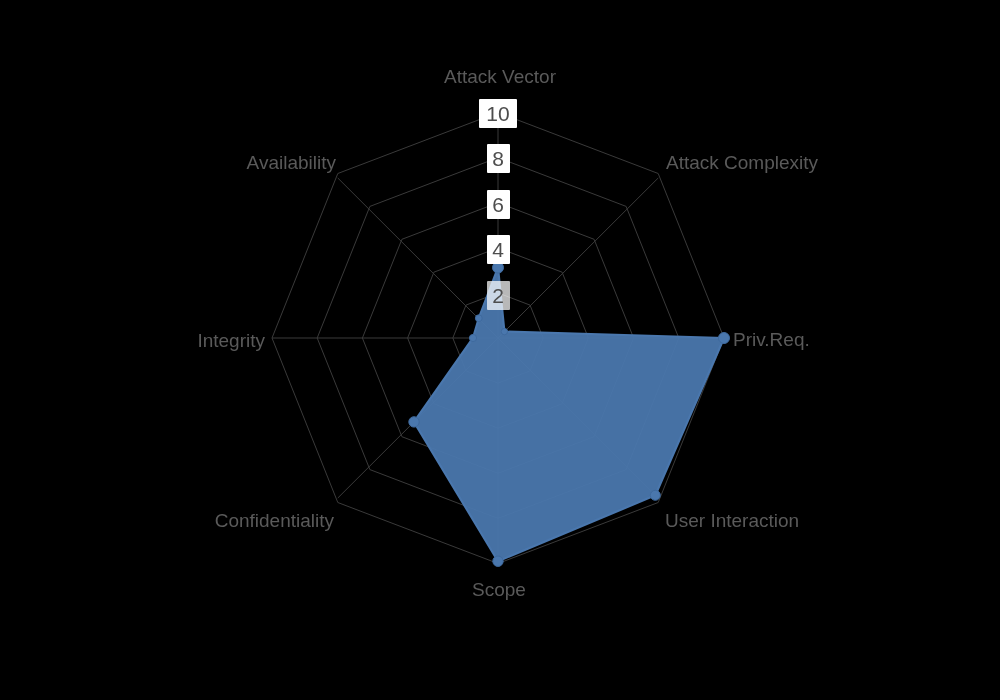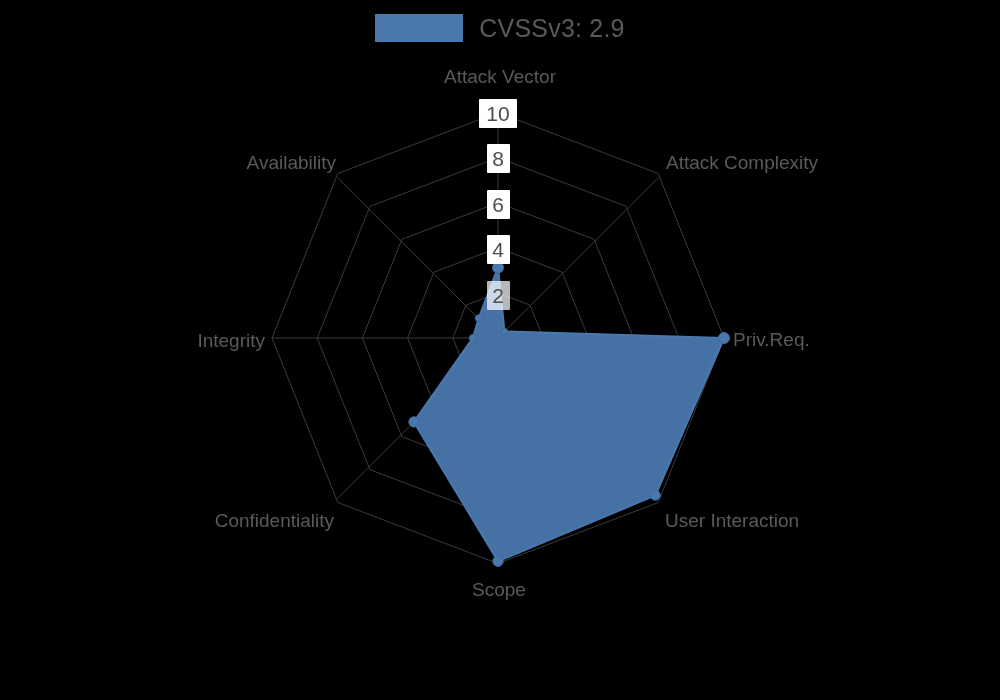--- a/index.html
+++ b/index.html
@@ -89,24 +89,20 @@
     fill: #4a77ad;
     stroke: #3f6a9e;
     stroke-width: 1;
   }
 </style>
 </head>
 <body>
 
 <div id="stage">
 
-  <div id="legend">
-    <span id="legend-swatch"></span>
-    <span id="legend-label">CVSSv3: 2.9</span>
-  </div>
 
   <svg id="chart-svg" viewBox="0 0 1000 700" xmlns="http://www.w3.org/2000/svg">
 
     <g>
       <polygon class="grid-line" points="498,292.9 530.0,305.1 543.2,338 530.0,370.9 498,383.1 466.0,370.9 452.8,338 466.0,305.1"></polygon>
       <polygon class="grid-line" points="498,247.8 562.1,272.2 588.4,338 562.1,403.8 498,428.2 433.9,403.8 407.6,338 433.9,272.2"></polygon>
       <polygon class="grid-line" points="498,202.7 594.1,239.3 633.6,338 594.1,436.7 498,473.3 401.9,436.7 362.4,338 401.9,239.3"></polygon>
       <polygon class="grid-line" points="498,157.6 626.1,206.4 678.8,338 626.1,469.6 498,518.4 369.9,469.6 317.2,338 369.9,206.4"></polygon>
       <polygon class="grid-line" points="498,112.5 658.2,173.5 724.0,338 658.2,502.5 498,563.5 337.8,502.5 272.0,338 337.8,173.5"></polygon>
     </g>

